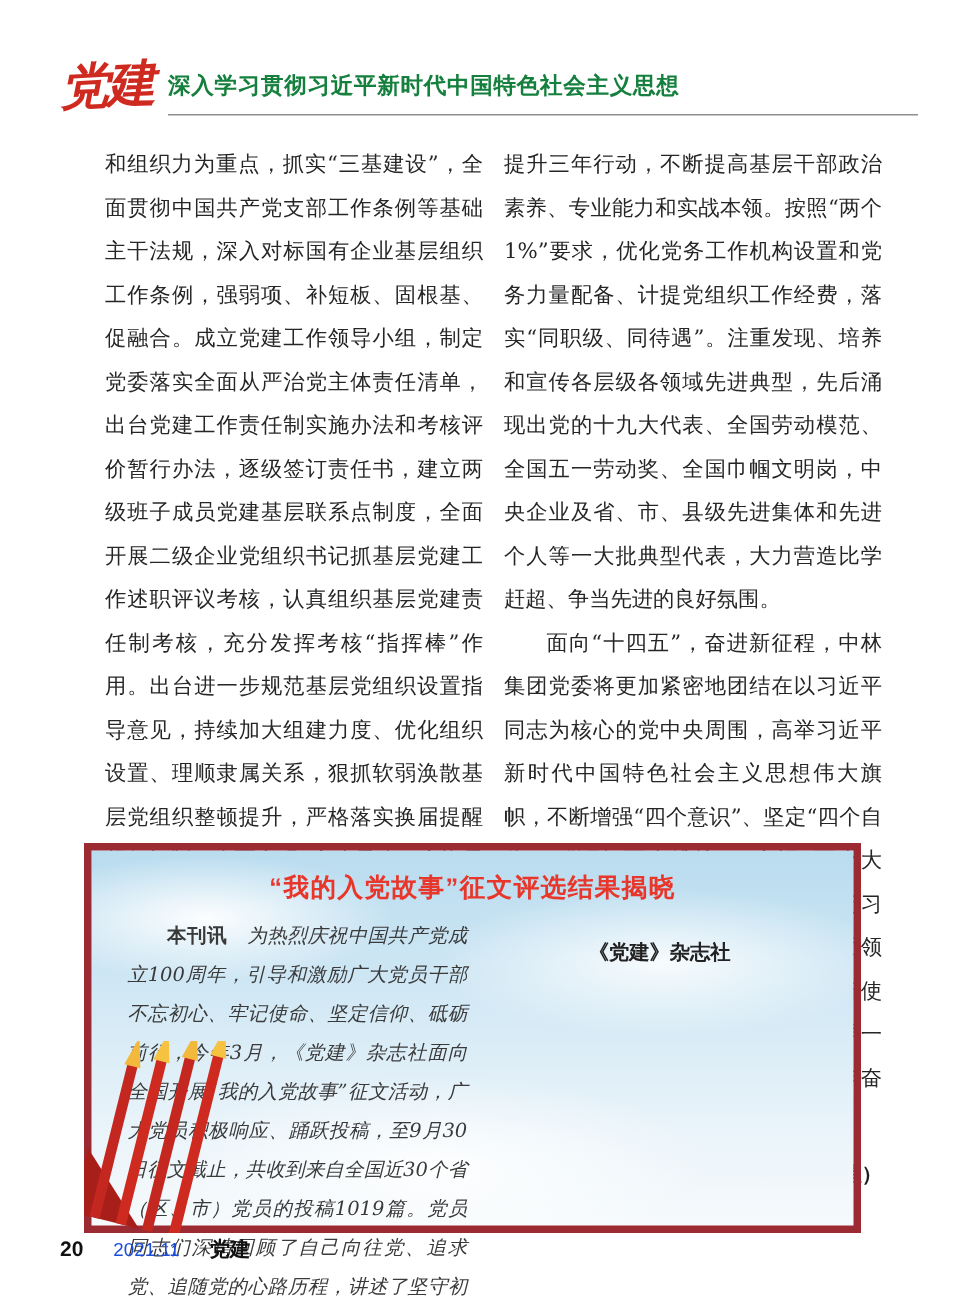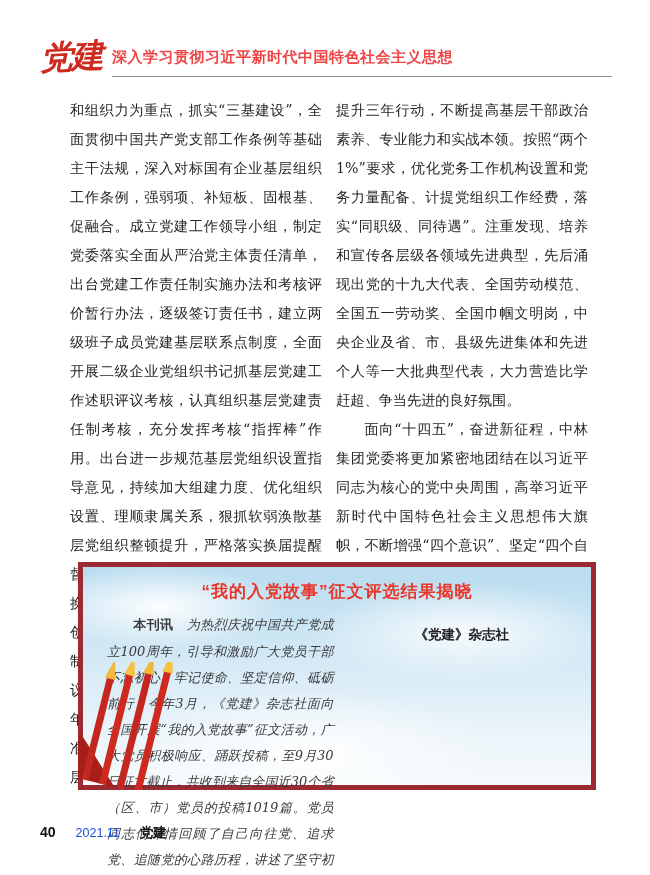--- a/index.html
+++ b/index.html
@@ -5,33 +5,33 @@
   html,body{margin:0;padding:0;background:#ffffff;}
   .page{position:relative;width:650px;height:875px;background:#ffffff;overflow:hidden;
         font-family:"DejaVu Serif","Liberation Serif",serif;color:#222;}
 
   
   .header{position:absolute;left:40px;top:40px;width:572px;display:flex;align-items:flex-end;gap:10px;}
   .logo{color:#cf2a20;font-size:33px;line-height:1;font-weight:bold;font-style:italic;
         font-family:"DejaVu Serif",serif;transform:rotate(-3deg);letter-spacing:-2px;padding-bottom:4px;}
   .header-title{flex:1;border-bottom:1px solid #8f8f8f;padding-bottom:9px;
         font-family:"Liberation Sans","DejaVu Sans",sans-serif;font-weight:bold;
-        font-size:15px;color:#ef4444;letter-spacing:.5px;}
+        font-size:15px;color:#15803d;letter-spacing:.5px;}
 
   
   .columns{position:absolute;left:70px;top:96px;width:518px;display:flex;gap:14px;}
   .col{width:252px;font-size:14.2px;line-height:29px;text-align:justify;color:#262626;}
   .col p{margin:0;text-indent:2em;}
   .col p.no-indent{text-indent:0;}
   .end-dot{color:#e60012;font-size:15px;font-style:normal;}
   .editor-line{margin-top:4px;text-align:right;font-weight:bold;font-size:13.5px;
         font-family:"Liberation Sans","DejaVu Sans",sans-serif;color:#1c1c1c;}
 
   
-  .ann-box{position:absolute;left:78px;top:562px;width:518px;height:228px;box-sizing:border-box;
+  .ann-box{position:absolute;left:56px;top:562px;width:518px;height:260px;box-sizing:border-box;
         border:5px solid #9c2a33;
         background:
           radial-gradient(ellipse 180px 60px at 15% 18%, rgba(255,255,255,.95), rgba(255,255,255,0) 70%),
           radial-gradient(ellipse 220px 70px at 75% 30%, rgba(255,255,255,.85), rgba(255,255,255,0) 70%),
           radial-gradient(ellipse 260px 90px at 45% 85%, rgba(255,255,255,.9), rgba(255,255,255,0) 70%),
           linear-gradient(180deg,#b9dcef 0%,#cfe7f4 35%,#eaf4fa 75%,#f6fafc 100%);}
   .ann-title{margin-top:13px;text-align:center;color:#e8362b;font-weight:bold;font-size:17px;
         font-family:"Liberation Sans","DejaVu Sans",sans-serif;letter-spacing:1px;}
   .ann-cols{display:flex;gap:15px;padding:9px 16px 0 24px;}
   .ann-col{width:50%;font-size:13px;line-height:26px;text-align:justify;font-style:italic;color:#3a3a3a;}
@@ -92,18 +92,18 @@
           <rect x="54" y="8" width="7" height="120" fill="#c42620"></rect>
           <polygon points="52,10 57.5,-10 63,10" fill="#f2b93c"></polygon>
           <rect x="72" y="2" width="7" height="126" fill="#cf2a20"></rect>
           <polygon points="70,4 75.5,-16 81,4" fill="#f5c242"></polygon>
         </g>
       </g>
     </svg>
   </div>
 
   <div class="footer">
-    <span class="pageno">40</span>
+    <span class="pageno">20</span>
     <span class="issue">2021.11</span>
     <span class="mag">党建</span>
   </div>
 
 </div>
 
 </body></html>

